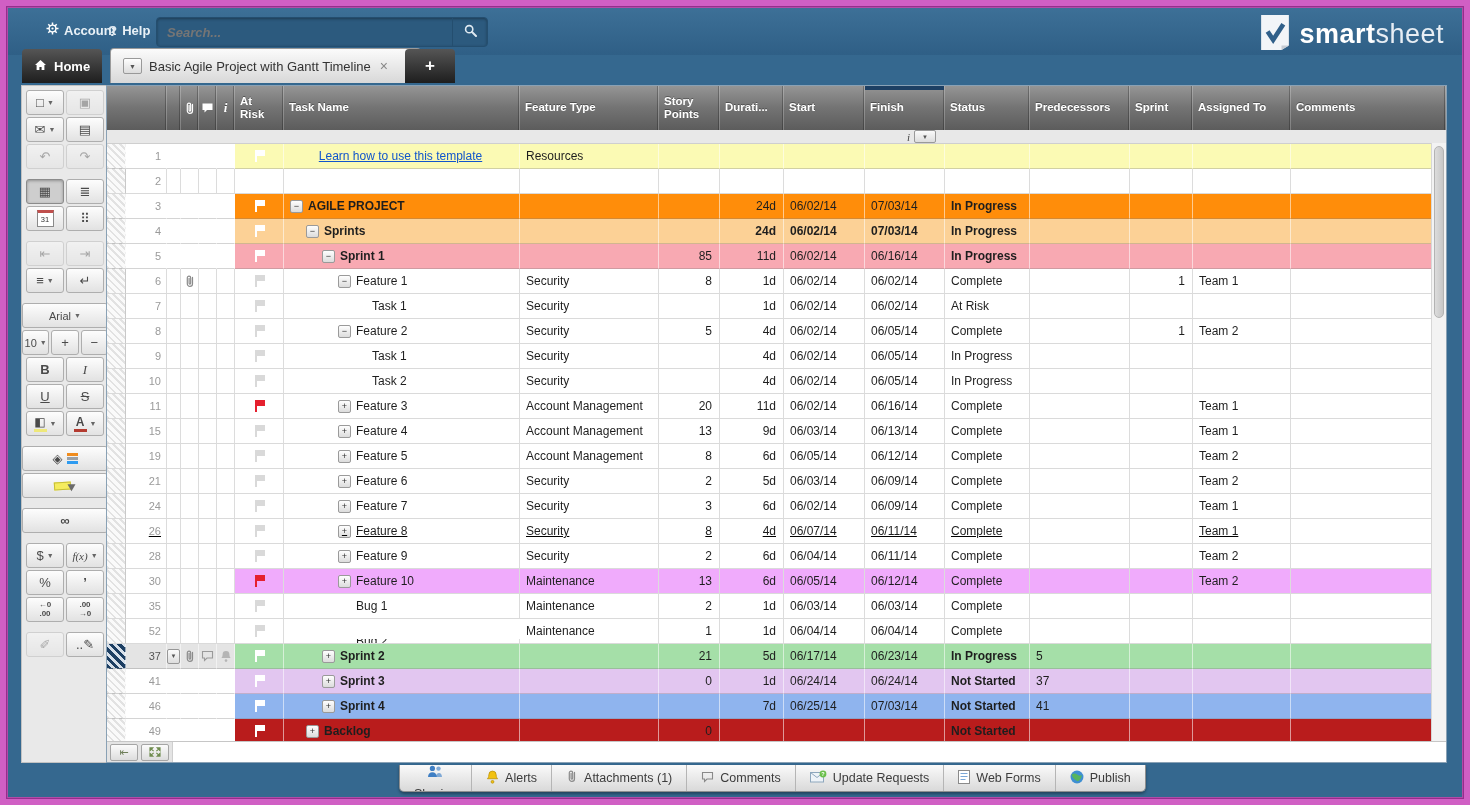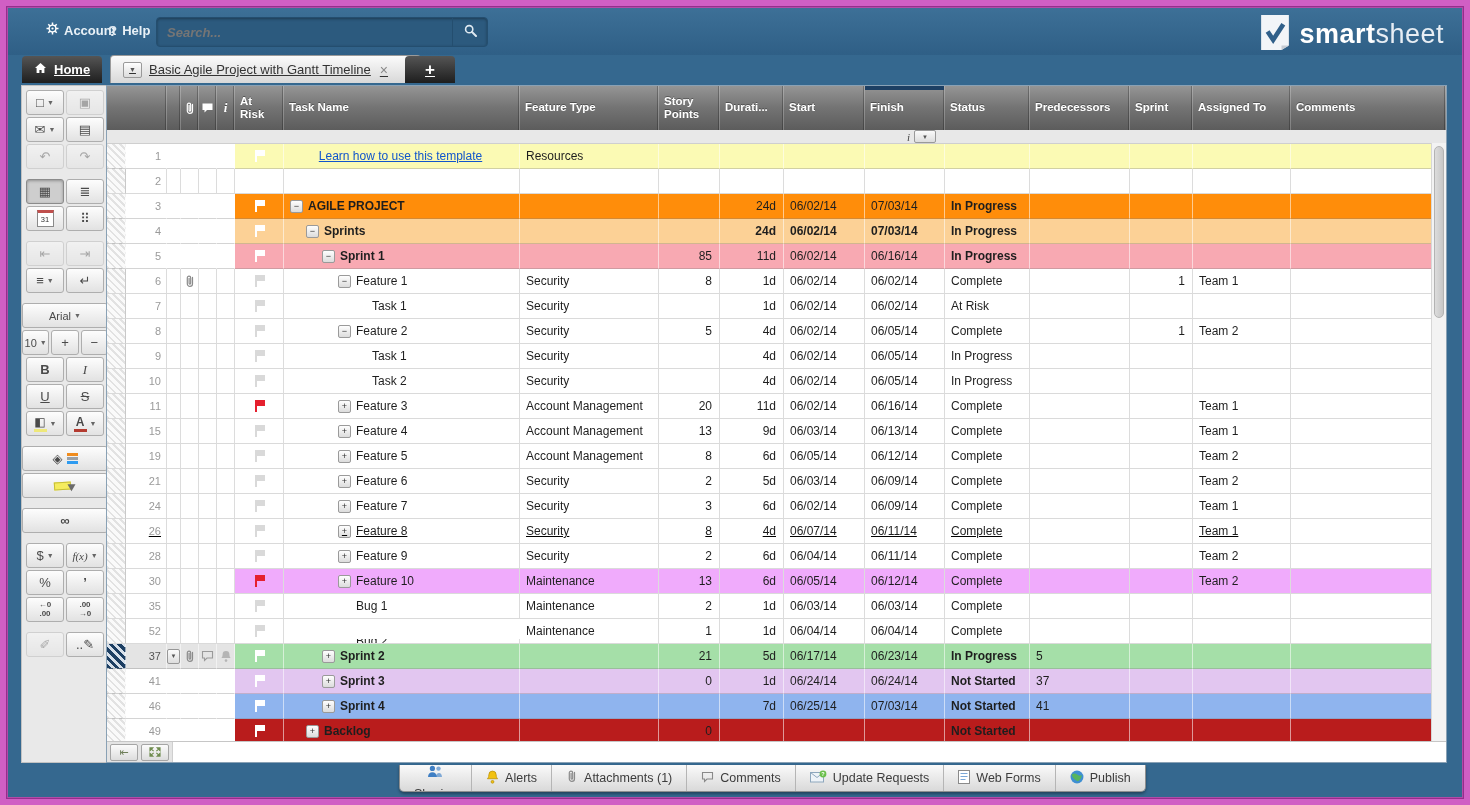--- a/index.html
+++ b/index.html
@@ -21,22 +21,22 @@
        font-style:italic;font-weight:bold;font-size:13px;padding:0 10px;
        font-family:"Liberation Sans",sans-serif;}
   .search-btn{width:34px;height:100%;border-left:1px solid #244e6f;display:flex;
        align-items:center;justify-content:center;background:#366documents88f;cursor:pointer;}
   .logo{position:absolute;right:18px;top:6px;display:flex;align-items:center;gap:8px;}
   .logo-text{font-size:27px;color:#fff;letter-spacing:.5px;}
   .logo-text .bold{font-weight:bold;}
   .logo-text .light{font-weight:normal;color:#e8eef4;}
   
   .tabrow{position:absolute;left:8px;top:55px;right:8px;height:28px;}
-  .tab{position:absolute;bottom:0;height:27px;border-radius:4px 4px 0 0;display:flex;
-       align-items:center;gap:7px;padding:0 12px;font-size:13px;cursor:pointer;text-decoration:underline;}
+  .tab{position:absolute;bottom:0;height:34px;border-radius:4px 4px 0 0;display:flex;
+       align-items:center;gap:7px;padding:0 12px;font-size:13px;cursor:pointer;}
   .tab.home{left:14px;background:linear-gradient(#555,#1e1e1e);color:#fff;font-weight:bold;}
   .tab.sheet{left:102px;width:285px;background:linear-gradient(#fbfbfb,#d8d8d8);
        color:#333;border:1px solid #9a9a9a;border-bottom:none;}
   .tab.addtab{left:397px;width:26px;background:linear-gradient(#555,#1e1e1e);
        color:#fff;font-size:17px;font-weight:bold;justify-content:center;}
   .tab-dd{width:17px;height:14px;background:linear-gradient(#fefefe,#dcdcdc);
        border:1px solid #999;border-radius:2px;font-size:7px;color:#555;
        display:flex;align-items:center;justify-content:center;}
   .tab-close{color:#888;font-size:14px;margin-left:2px;}
   

